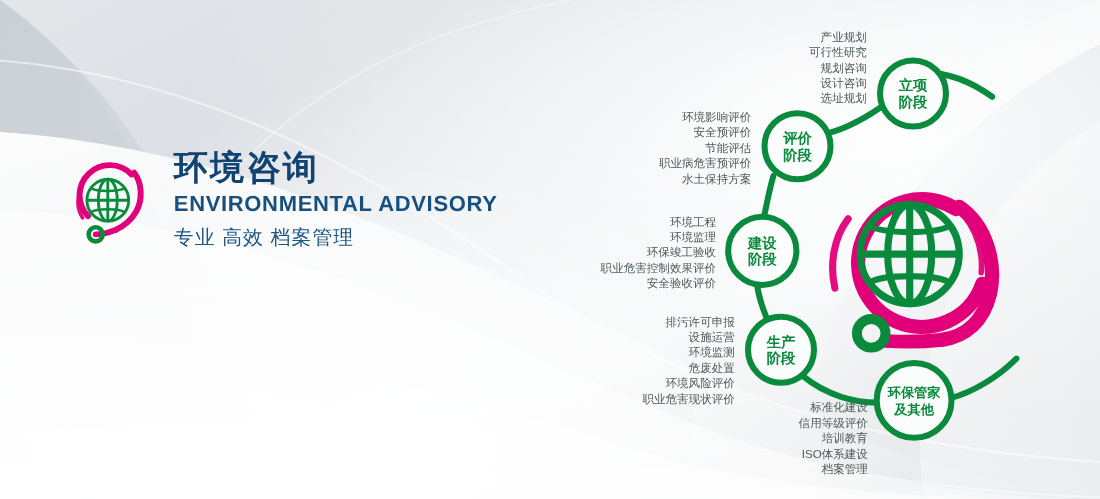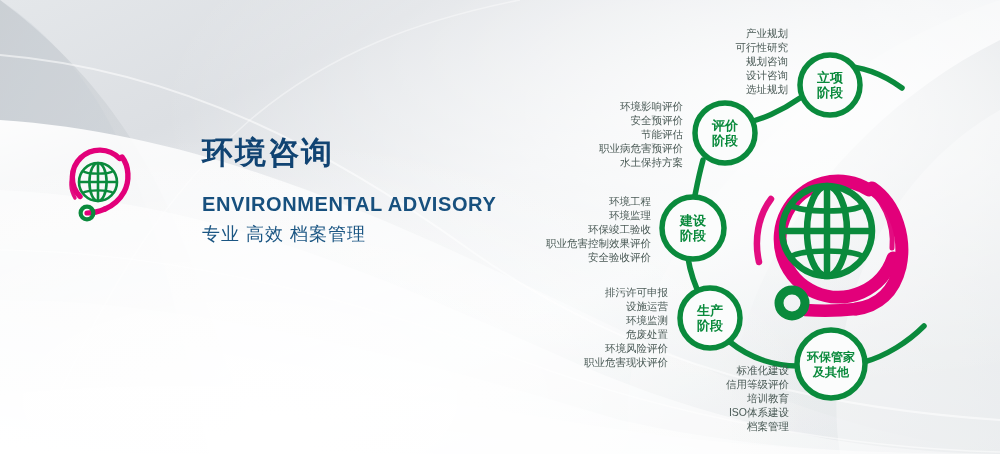--- a/index.html
+++ b/index.html
@@ -24,21 +24,20 @@
   }
   .bg-layer svg { display: block; width: 1000px; height: 454px; }
 
   
   .brand {
     position: absolute;
     left: 62px;
     top: 134px;
     display: flex;
     align-items: flex-start;
-    gap: 44px;
   }
   .brand-mark {
     width: 76px;
     height: 88px;
     margin-top: 6px;
     flex: none;
   }
   .brand-text {
     margin-left: 20px;
     padding-top: 0px;
@@ -50,21 +49,21 @@
     letter-spacing: 2px;
     line-height: 1.22;
     white-space: nowrap;
   }
   .brand-en {
     font-size: 20px;
     font-weight: bold;
     color: #17507e;
     letter-spacing: 0.6px;
     line-height: 1.35;
-    margin-top: 19px;
+    margin-top: 1px;
     white-space: nowrap;
   }
   .brand-slogan {
     font-size: 18px;
     color: #1b5683;
     letter-spacing: 1px;
     line-height: 1.4;
     margin-top: 4px;
     white-space: nowrap;
   }

